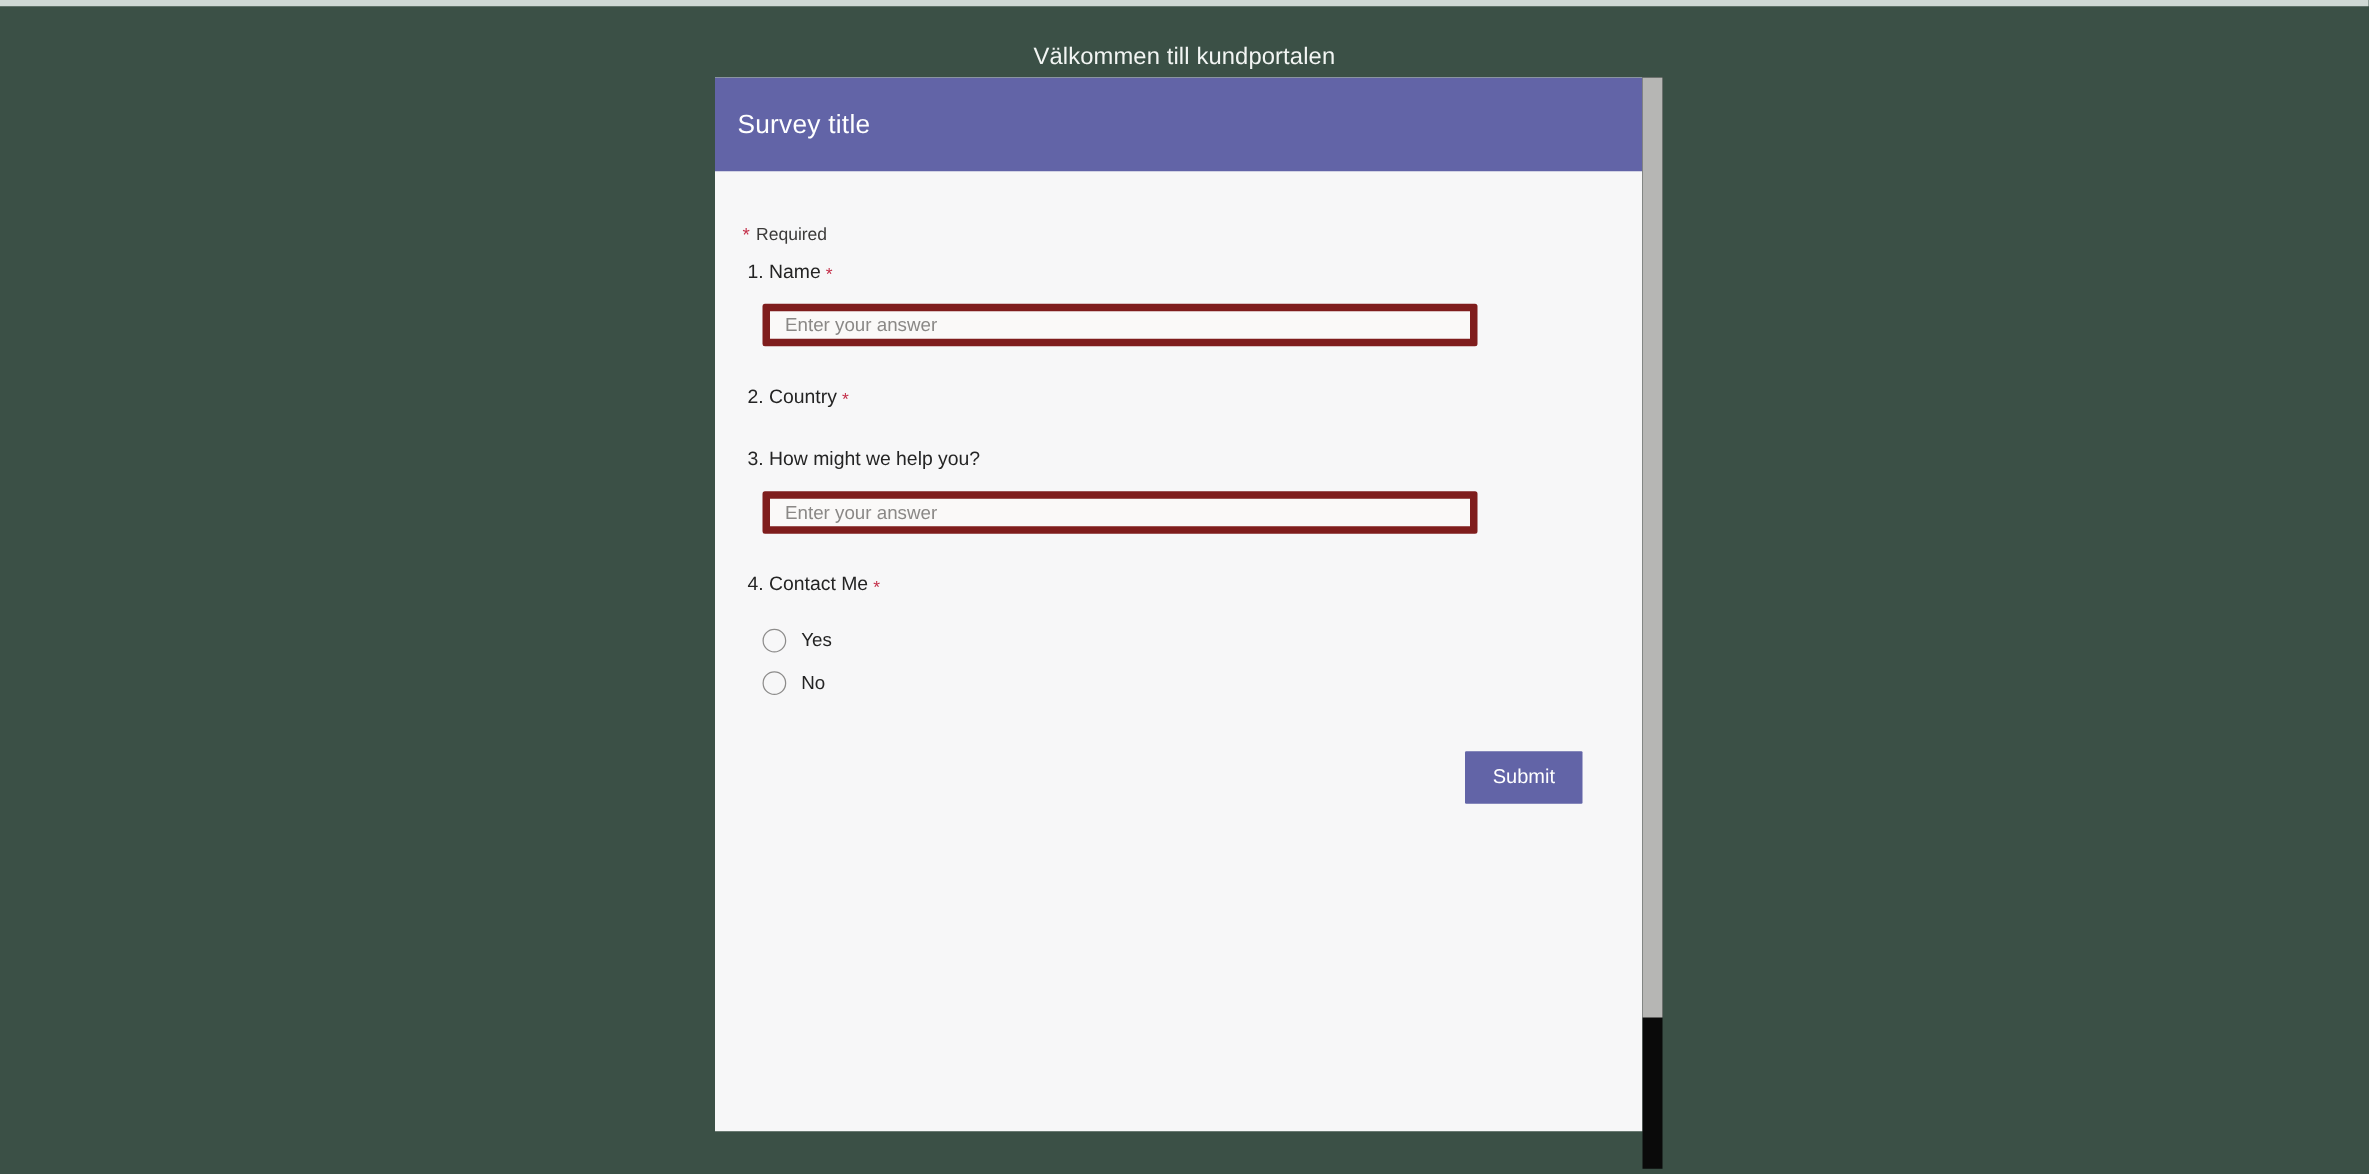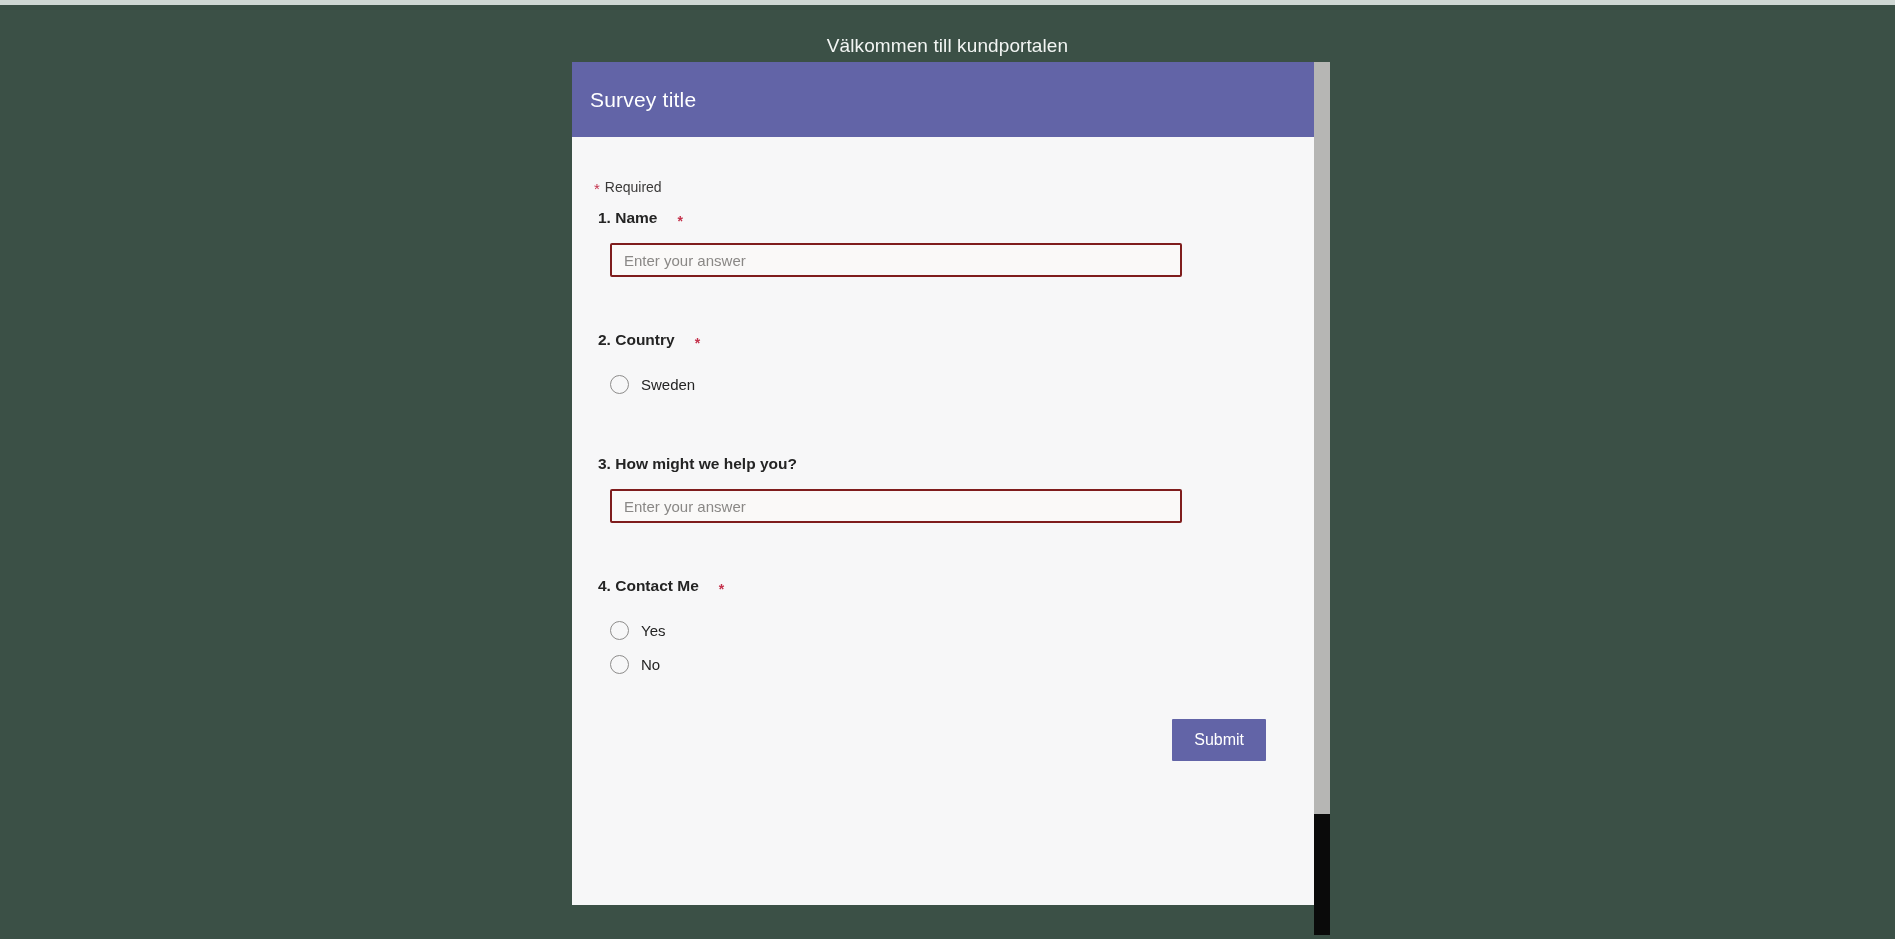--- a/index.html
+++ b/index.html
@@ -84,43 +84,43 @@
   }
   .asterisk {
     color: #c4314b;
     font-size: 15px;
     line-height: 1;
     position: relative;
     top: 2px;
   }
 
   .question-block { margin-top: 14px; }
-  .question-block.spaced { margin-top: 54px; }
+  .question-block.spaced { margin-top: 32px; }
 
   .question-label {
     font-size: 15.5px;
     color: #242424;
     margin-left: 6px;
     display: inline-flex;
-    align-items: flex-end;
-    gap: 20px;
-    font-weight: 700;
+    align-items: center;
+    gap: 4px;
+    font-weight: 400;
   }
   .question-label .asterisk {
     font-size: 14px;
     top: 1px;
   }
 
   .answer-input {
     display: block;
     margin: 16px 0 0 18px;
     width: 572px;
     height: 34px;
     background: #faf9f8;
-    border: 2px solid #7f1d1d;
+    border: 6px solid #7f1d1d;
     border-radius: 2px;
     padding: 0 12px;
     font-size: 15px;
     color: #242424;
     font-family: "Liberation Sans", sans-serif;
     outline: none;
   }
   .answer-input::placeholder {
     color: #8a8886;
     font-size: 15px;
@@ -213,24 +213,20 @@
       </div>
       <input class="answer-input" type="text" placeholder="Enter your answer" style="">
     </div>
 
     <div class="question-block spaced">
       <div class="question-label">
         <span>2. Country</span>
         <span class="asterisk">*</span>
       </div>
       <div class="choice-list">
-        <div class="choice-row">
-          <span class="radio-circle"></span>
-          <span class="choice-label">Sweden</span>
-        </div>
       </div>
     </div>
 
     <div class="question-block spaced">
       <div class="question-label">
         <span>3. How might we help you?</span>
       </div>
       <input class="answer-input" type="text" placeholder="Enter your answer" style="">
     </div>
 

